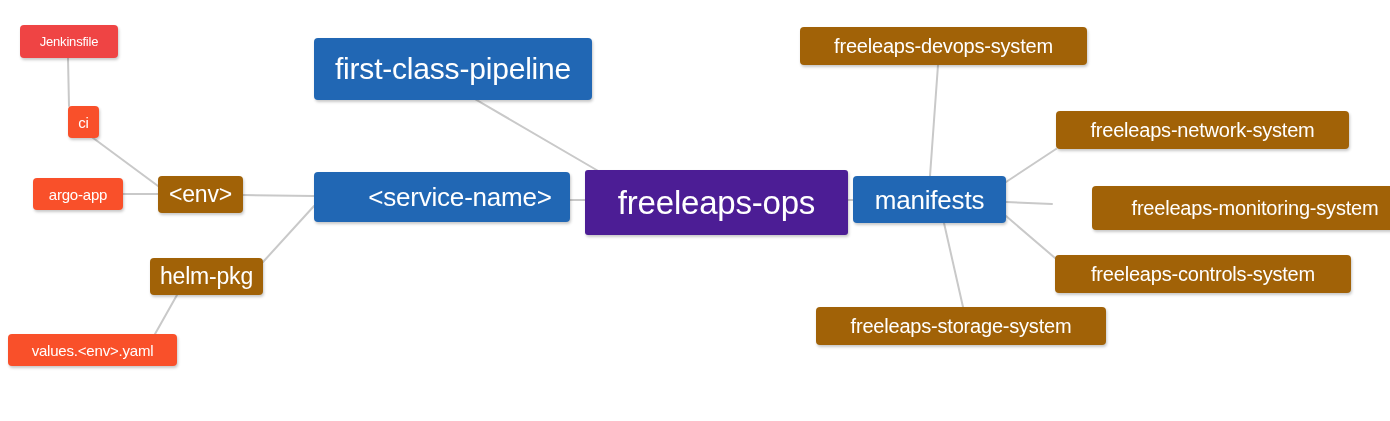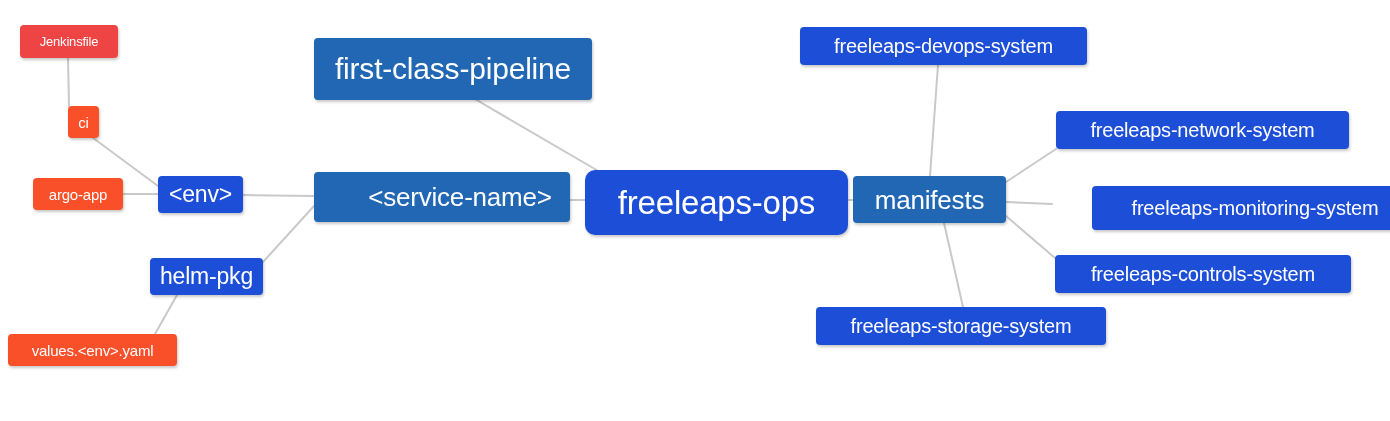--- a/index.html
+++ b/index.html
@@ -34,29 +34,29 @@
     box-sizing: border-box;
     border-radius: 4px;
     color: #ffffff;
     white-space: nowrap;
     line-height: 1;
     box-shadow: 1px 2px 3px rgba(0,0,0,0.22);
     letter-spacing: -0.2px;
     user-select: none;
   }
   .node.root {
-    background: #1d4ed8;
+    background: #4c1d95;
     font-size: 33px;
-    border-radius: 10px;
+    border-radius: 3px;
   }
   .node.blue {
     background: #2167b4;
   }
   .node.green {
-    background: #1d4ed8;
+    background: #a16207;
   }
   .node.orange {
     background: #ef4444;
   }
   .node.red {
     background: #f9502a;
   }
   .sz-xl { font-size: 30px; }
   .sz-lg { font-size: 26px; }
   .sz-md { font-size: 23px; }

